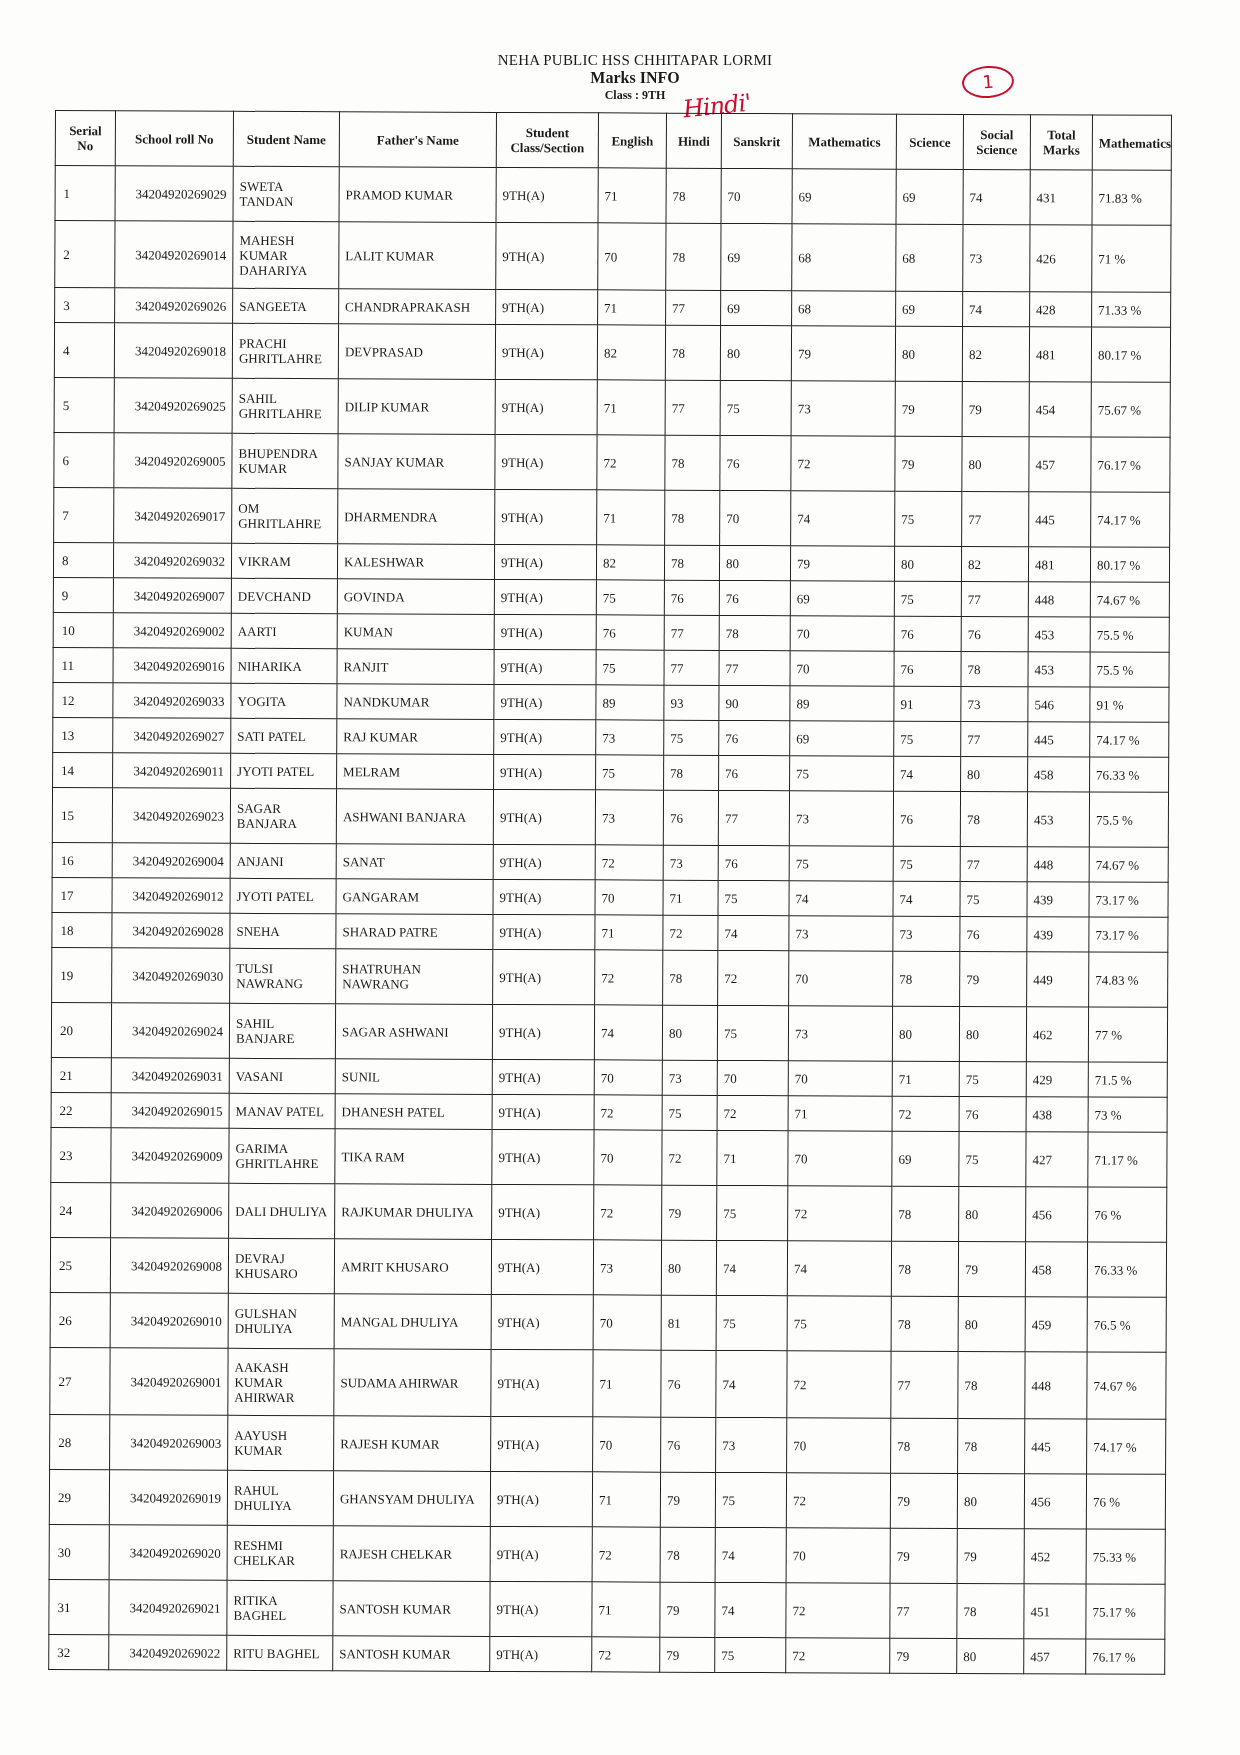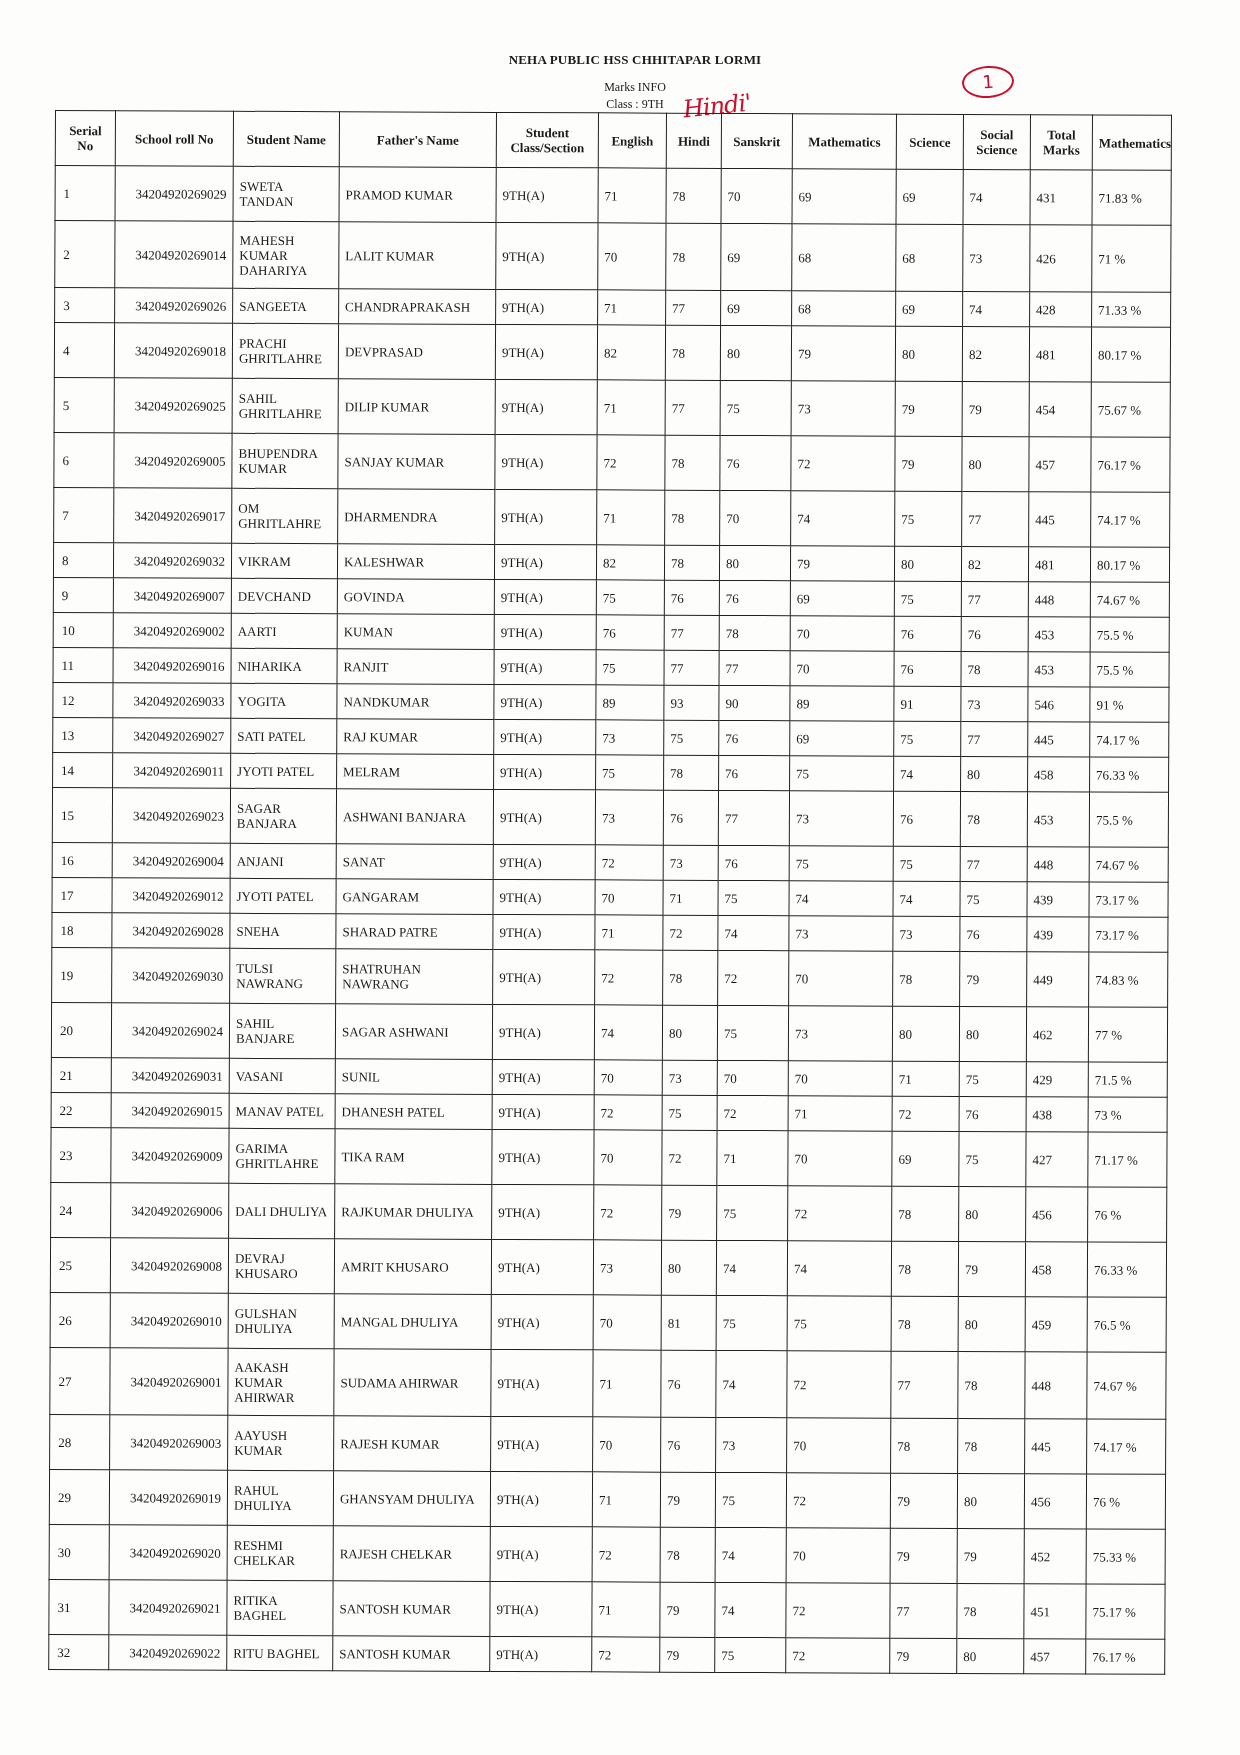--- a/index.html
+++ b/index.html
@@ -2,23 +2,23 @@
 <html><head>
   <meta charset="utf-8">
   <style>
     html, body { margin: 0; padding: 0; background: #ffffff; }
     body {
       width: 1240px; height: 1755px; position: relative; overflow: hidden;
       font-family: "Liberation Serif", "DejaVu Serif", serif; color: #1a1a1a;
       background: #fdfdfc;
     }
     .page-header { position: absolute; left: 0; top: 52px; width: 1240px; text-align: center; }
-    .school-title { font-size: 13px; font-weight: bold; letter-spacing: 0.2px; margin-left: 30px; }
-    .marks-info { font-size: 12px; font-weight: normal; margin-top: 10px; margin-left: 30px; line-height: 18px; }
-    .class-line { font-size: 12px; font-weight: normal; margin-top: 0; margin-left: 30px; line-height: 16px; }
+    .school-title { font-size: 15px; font-weight: normal; letter-spacing: 0.2px; margin-left: 30px; }
+    .marks-info { font-size: 16px; font-weight: bold; margin-top: 0; margin-left: 30px; line-height: 18px; }
+    .class-line { font-size: 12px; font-weight: bold; margin-top: 0; margin-left: 30px; line-height: 16px; }
     .handwritten-subject {
       position: absolute; left: 683px; top: 92px; color: #c8102e;
       font-family: "DejaVu Serif", serif; font-style: italic; font-size: 24px; transform: rotate(-6deg);
       letter-spacing: -1px;
     }
     .page-number-mark {
       position: absolute; left: 962px; top: 66px; width: 48px; height: 28px;
       border: 2px solid #c8102e; border-radius: 50%; color: #c8102e;
       font-family: "DejaVu Sans", sans-serif; font-size: 18px; line-height: 28px; text-align: center;
       transform: rotate(-4deg);

